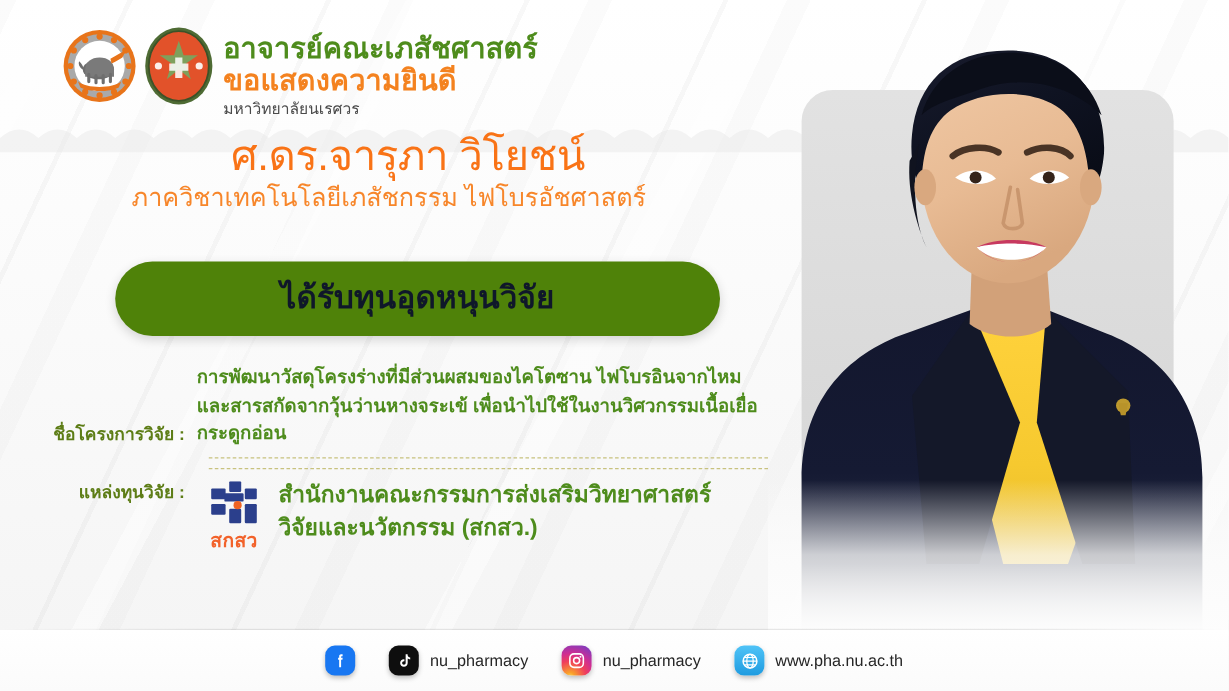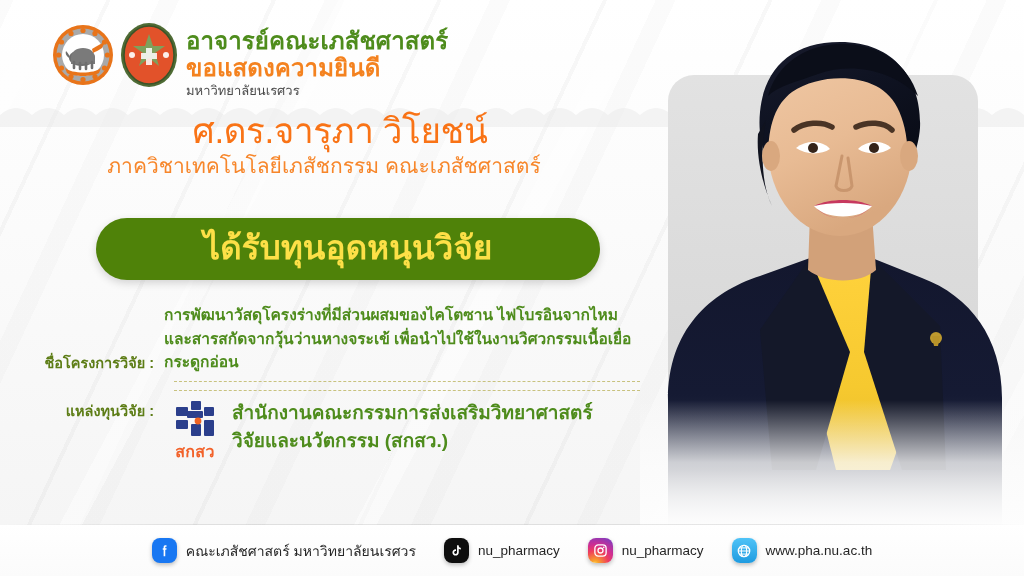--- a/index.html
+++ b/index.html
@@ -92,21 +92,21 @@
   }
 
   
   #award-pill {
     position:absolute; left:96px; top:218px; width:504px; height:62px;
     background:#4f8209; border-radius:34px;
     display:flex; align-items:center; justify-content:center;
     box-shadow:0 3px 9px rgba(0,0,0,.16);
   }
   #award-pill-label {
-    color:#fde047; font-size:33px; font-weight:700; letter-spacing:.2px;
+    color:#0f172a; font-size:26px; font-weight:700; letter-spacing:.2px;
     line-height:1; padding-bottom:3px;
   }
 
   
   #details { position:absolute; left:22px; top:303px; width:618px; }
   .row { display:flex; align-items:flex-end; }
   .row-label {
     width:142px; flex:0 0 142px; text-align:right; padding-right:10px;
     font-size:14.5px; font-weight:700; color:#5d7d16; line-height:1.52; padding-top:1px;
   }
@@ -282,21 +282,21 @@
 
     <div id="header-text">
       <div id="hdr-l2">อาจารย์คณะเภสัชศาสตร์</div>
       <div id="hdr-l1">ขอแสดงความยินดี</div>
       <div id="hdr-l3">มหาวิทยาลัยนเรศวร</div>
     </div>
   </div>
 
   <div id="name-block">
     <div id="person-name">ศ.ดร.จารุภา วิโยชน์</div>
-    <div id="person-dept">ภาควิชาเทคโนโลยีเภสัชกรรม คณะเภสัชศาสตร์</div>
+    <div id="person-dept">ภาควิชาเทคโนโลยีเภสัชกรรม ไฟโบรอัชศาสตร์</div>
   </div>
 
   <div id="award-pill">
     <span id="award-pill-label">ได้รับทุนอุดหนุนวิจัย</span>
   </div>
 
   <div id="details">
 
     <div class="row">
       <div class="row-label">ชื่อโครงการวิจัย :</div>
@@ -332,21 +332,20 @@
 
   <div id="footer-divider"></div>
   <div id="footer">
 
     <div class="social">
       <span class="social-badge sb-fb">
         <svg width="15" height="15" viewBox="0 0 24 24">
             <path fill="#fff" d="M15.3 8.2h-2.1V6.9c0-.6.4-.8.7-.8h1.3V3.6h-1.9c-2.2 0-2.7 1.6-2.7 2.7v1.9H9.2v2.6h1.4V21h2.6v-10.2h1.8z"></path>
           </svg>
       </span>
-      <span class="social-label thai">คณะเภสัชศาสตร์  มหาวิทยาลัยนเรศวร</span>
     </div>
 
     <div class="social">
       <span class="social-badge sb-tt">
         <svg width="14" height="14" viewBox="0 0 24 24">
             <path fill="#fff" d="M16.6 2h-2.8v12.5c0 1.4-1.1 2.5-2.5 2.5s-2.5-1.1-2.5-2.5 1.1-2.5 2.5-2.5c.2 0 .5 0 .7.1V9.2c-.2 0-.5-.1-.7-.1-3 0-5.4 2.4-5.4 5.4S8.3 19.9 11.3 19.9s5.4-2.4 5.4-5.4V8.3c1 .7 2.3 1.2 3.6 1.2V6.6c-2 0-3.7-1.6-3.7-3.6V2z"></path>
           </svg>
       </span>
       <span class="social-label">nu_pharmacy</span>
     </div>

